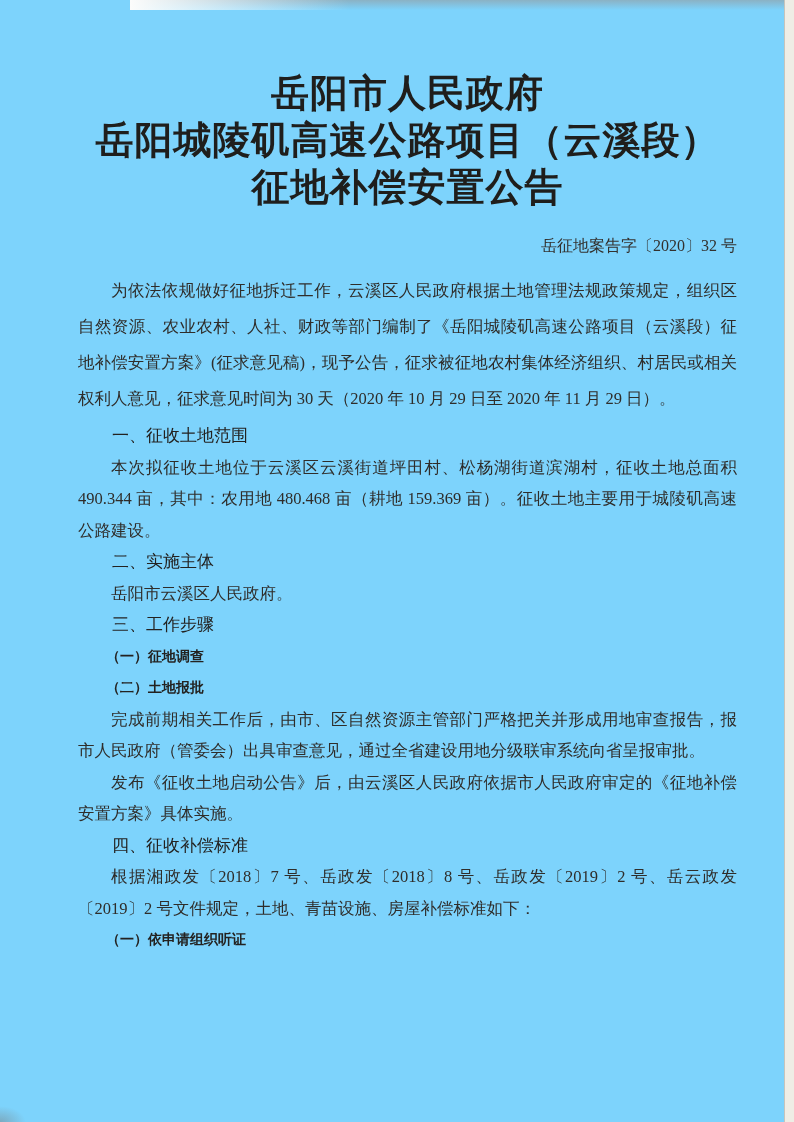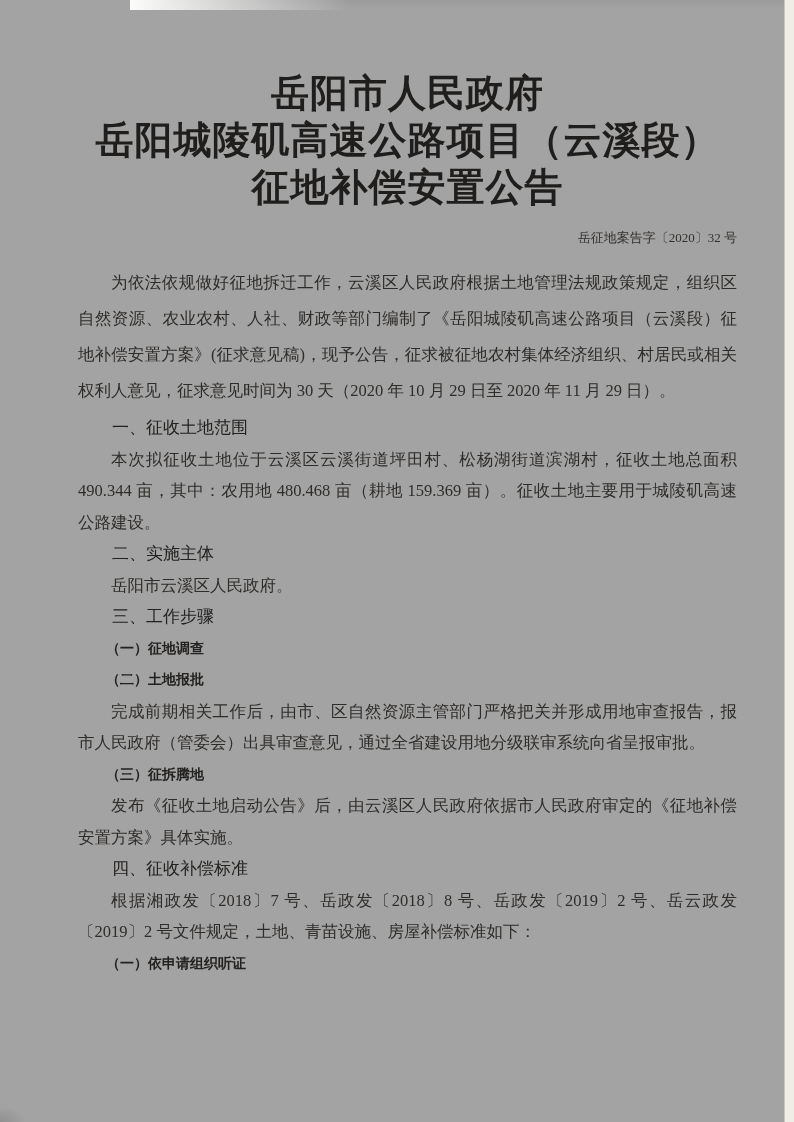--- a/index.html
+++ b/index.html
@@ -6,21 +6,21 @@
   html, body {
     margin: 0;
     padding: 0;
     background: #e9e9e9;
   }
   .page {
     position: relative;
     width: 794px;
     height: 1122px;
     margin: 0 auto;
-    background: #a3a3a3;
+    background: #7dd3fc;
     overflow: hidden;
     font-family: "Liberation Serif", "DejaVu Serif", serif;
     color: #2d2b29;
   }
   
   .edge-top {
     position: absolute;
     top: 0; left: 130px; right: 0;
     height: 10px;
     background: linear-gradient(180deg, rgba(150,150,150,0.55), rgba(255,255,255,0));
@@ -56,23 +56,23 @@
   .title {
     text-align: center;
     font-size: 38px;
     line-height: 47px;
     font-weight: bold;
     color: #1f1e1c;
     letter-spacing: 1px;
   }
   .doc-number {
     text-align: right;
-    font-size: 13px;
+    font-size: 16px;
     line-height: 22px;
-    margin-top: 16px;
+    margin-top: 24px;
     color: #33312e;
   }
   .body-blocks {
     margin-top: 16px;
     font-size: 16.5px;
     line-height: 31.5px;
   }
   .p {
     margin: 0;
     text-indent: 2em;
@@ -123,21 +123,20 @@
     <div class="body-blocks">
       <p class="p first">为依法依规做好征地拆迁工作，云溪区人民政府根据土地管理法规政策规定，组织区自然资源、农业农村、人社、财政等部门编制了《岳阳城陵矶高速公路项目（云溪段）征地补偿安置方案》(征求意见稿)，现予公告，征求被征地农村集体经济组织、村居民或相关权利人意见，征求意见时间为 30 天（2020 年 10 月 29 日至 2020 年 11 月 29 日）。</p>
       <p class="h1">一、征收土地范围</p>
       <p class="p">本次拟征收土地位于云溪区云溪街道坪田村、松杨湖街道滨湖村，征收土地总面积 490.344 亩，其中：农用地 480.468 亩（耕地 159.369 亩）。征收土地主要用于城陵矶高速公路建设。</p>
       <p class="h1">二、实施主体</p>
       <p class="p">岳阳市云溪区人民政府。</p>
       <p class="h1">三、工作步骤</p>
       <p class="h2">（一）征地调查</p>
       <p class="h2">（二）土地报批</p>
       <p class="p">完成前期相关工作后，由市、区自然资源主管部门严格把关并形成用地审查报告，报市人民政府（管委会）出具审查意见，通过全省建设用地分级联审系统向省呈报审批。</p>
-      <p class="h2">（三）征拆腾地</p>
       <p class="p">发布《征收土地启动公告》后，由云溪区人民政府依据市人民政府审定的《征地补偿安置方案》具体实施。</p>
       <p class="h1">四、征收补偿标准</p>
       <p class="p">根据湘政发〔2018〕7 号、岳政发〔2018〕8 号、岳政发〔2019〕2 号、岳云政发〔2019〕2 号文件规定，土地、青苗设施、房屋补偿标准如下：</p>
       <p class="h2">（一）依申请组织听证</p>
     </div>
 
   </div>
 </div>
 
 </body></html>

